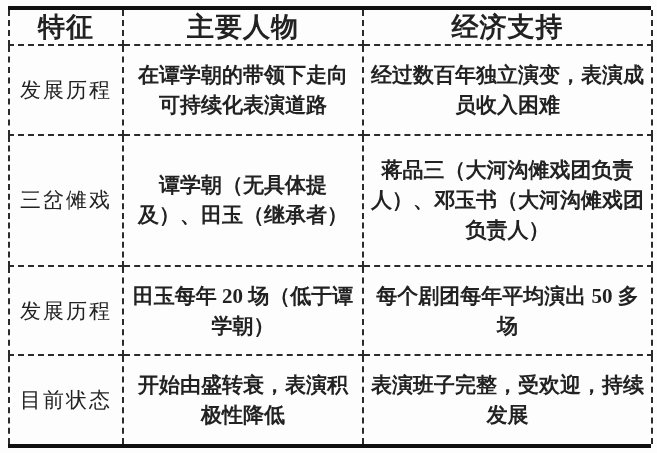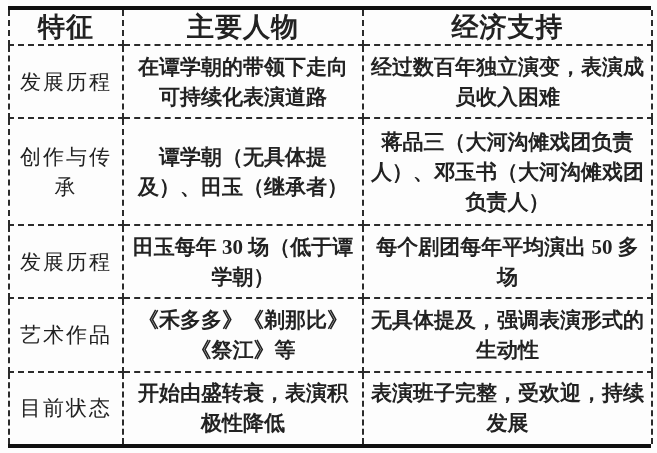--- a/index.html
+++ b/index.html
@@ -84,33 +84,28 @@
       </tr>
     </thead>
     <tbody>
 
     <tr>
           <th>发展历程</th>
           <td>在谭学朝的带领下走向可持续化表演道路</td>
           <td>经过数百年独立演变，表演成员收入困难</td>
         </tr>
         <tr>
-          <th>创作与传承</th>
+          <th>三岔傩戏</th>
           <td>谭学朝（无具体提及）、田玉（继承者）</td>
           <td>蒋品三（大河沟傩戏团负责人）、邓玉书（大河沟傩戏团负责人）</td>
         </tr>
         <tr>
           <th>发展历程</th>
-          <td>田玉每年 30 场（低于谭学朝）</td>
+          <td>田玉每年 20 场（低于谭学朝）</td>
           <td>每个剧团每年平均演出 50 多场</td>
-        </tr>
-        <tr>
-          <th>艺术作品</th>
-          <td>《禾多多》《剃那比》《祭江》等</td>
-          <td>无具体提及，强调表演形式的生动性</td>
         </tr>
         <tr>
           <th>目前状态</th>
           <td>开始由盛转衰，表演积极性降低</td>
           <td>表演班子完整，受欢迎，持续发展</td>
         </tr>
       </tbody>
   </table>
 </div>
 

